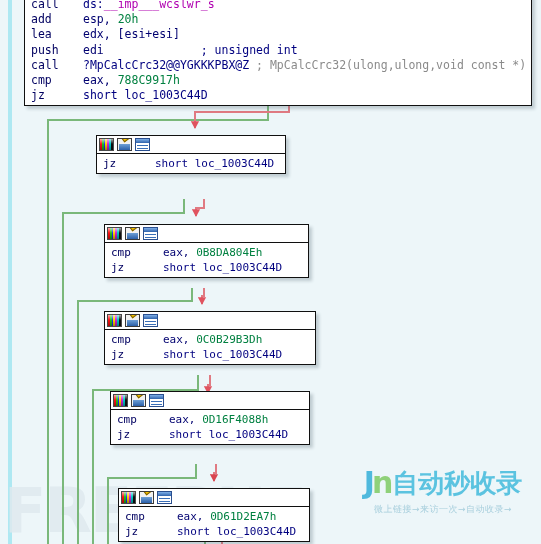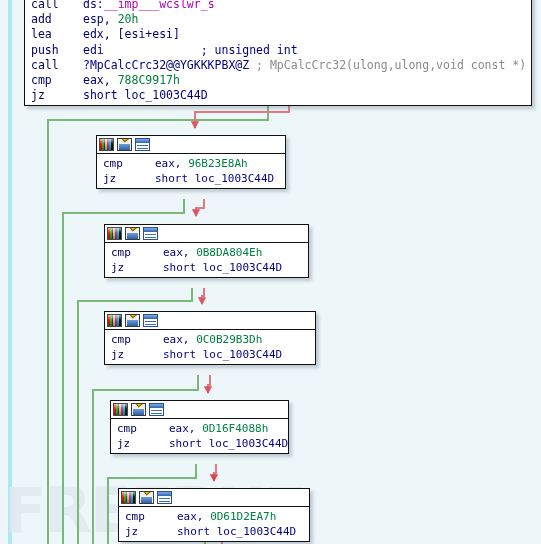--- a/index.html
+++ b/index.html
@@ -207,20 +207,27 @@
   .op-kw   { color: #000080; }
 </style>
 </head>
 <body>
 
 <div id="canvas">
 
   <div class="cyan-rail"></div>
 
   <div class="wm-left">FREEBUF</div>
+  <div class="wm-right">
+    <div class="wm-main">
+      <span class="wm-logo">J<span class="g">n</span></span>
+      <span>自动秒收录</span>
+    </div>
+    <div class="wm-sub">微上链接→来访一次→自动收录→</div>
+  </div>
 
   <svg id="edges" viewBox="0 0 541 544" width="541" height="544">
     <defs>
       <marker id="ar-red" markerWidth="9" markerHeight="9" refX="4.5" refY="7.4" orient="0" markerUnits="userSpaceOnUse">
         <path d="M0.4,0.6 L8.6,0.6 L4.5,8.4 Z" fill="#e0535f"></path>
       </marker>
       <marker id="ar-red2" markerWidth="9" markerHeight="9" refX="4.5" refY="7.4" orient="0" markerUnits="userSpaceOnUse">
         <path d="M0.4,0.6 L8.6,0.6 L4.5,8.4 Z" fill="#d9444f"></path>
       </marker>
     </defs>
@@ -257,42 +264,42 @@
   <div class="node root" style="left:24px; top:-6px; width:508px;">
     <div class="node-code"><span class="ln"><span class="mn">call</span><span class="op-kw">ds:</span><span class="op-name">__imp___wcslwr_s</span></span><span class="ln"><span class="mn">add</span><span class="op-reg">esp, </span><span class="op-num">20h</span></span><span class="ln"><span class="mn">lea</span><span class="op-reg">edx, [esi+esi]</span></span><span class="ln"><span class="mn">push</span><span class="op-reg">edi</span><span class="op-kw">              ; unsigned int</span></span><span class="ln"><span class="mn">call</span><span class="op-fn">?MpCalcCrc32@@YGKKKPBX@Z </span><span class="op-cmt">; MpCalcCrc32(ulong,ulong,void const *)</span></span><span class="ln"><span class="mn">cmp</span><span class="op-reg">eax, </span><span class="op-num">788C9917h</span></span><span class="ln"><span class="mn">jz</span><span class="op-kw">short </span><span class="op-loc">loc_1003C44D</span></span></div>
   </div>
 
   <div class="node" style="left:96px; top:135px; width:190px;">
     <div class="node-toolbar">
       <span class="ico ico-palette"></span>
       <span class="ico ico-edit"></span>
       <span class="ico ico-win"></span>
     </div>
-    <div class="node-code"><span class="ln"><span class="mn">cmp</span><span class="op-reg">eax, </span><span class="op-num">96B23E8Ah</span></span><span class="ln"><span class="mn">jz</span><span class="op-kw">short </span><span class="op-loc">loc_1003C44D</span></span></div>
+    <div class="node-code"><span class="ln"><span class="mn">jz</span><span class="op-kw">short </span><span class="op-loc">loc_1003C44D</span></span></div>
   </div>
 
   <div class="node" style="left:104px; top:224px; width:205px;">
     <div class="node-toolbar">
       <span class="ico ico-palette"></span>
       <span class="ico ico-edit"></span>
       <span class="ico ico-win"></span>
     </div>
     <div class="node-code"><span class="ln"><span class="mn">cmp</span><span class="op-reg">eax, </span><span class="op-num">0B8DA804Eh</span></span><span class="ln"><span class="mn">jz</span><span class="op-kw">short </span><span class="op-loc">loc_1003C44D</span></span></div>
   </div>
 
   <div class="node" style="left:104px; top:311px; width:212px;">
     <div class="node-toolbar">
       <span class="ico ico-palette"></span>
       <span class="ico ico-edit"></span>
       <span class="ico ico-win"></span>
     </div>
     <div class="node-code"><span class="ln"><span class="mn">cmp</span><span class="op-reg">eax, </span><span class="op-num">0C0B29B3Dh</span></span><span class="ln"><span class="mn">jz</span><span class="op-kw">short </span><span class="op-loc">loc_1003C44D</span></span></div>
   </div>
 
-  <div class="node" style="left:110px; top:400px; width:179px;">
+  <div class="node" style="left:110px; top:391px; width:200px;">
     <div class="node-toolbar">
       <span class="ico ico-palette"></span>
       <span class="ico ico-edit"></span>
       <span class="ico ico-win"></span>
     </div>
     <div class="node-code"><span class="ln"><span class="mn">cmp</span><span class="op-reg">eax, </span><span class="op-num">0D16F4088h</span></span><span class="ln"><span class="mn">jz</span><span class="op-kw">short </span><span class="op-loc">loc_1003C44D</span></span></div>
   </div>
 
   <div class="node" style="left:118px; top:488px; width:192px;">
     <div class="node-toolbar">

